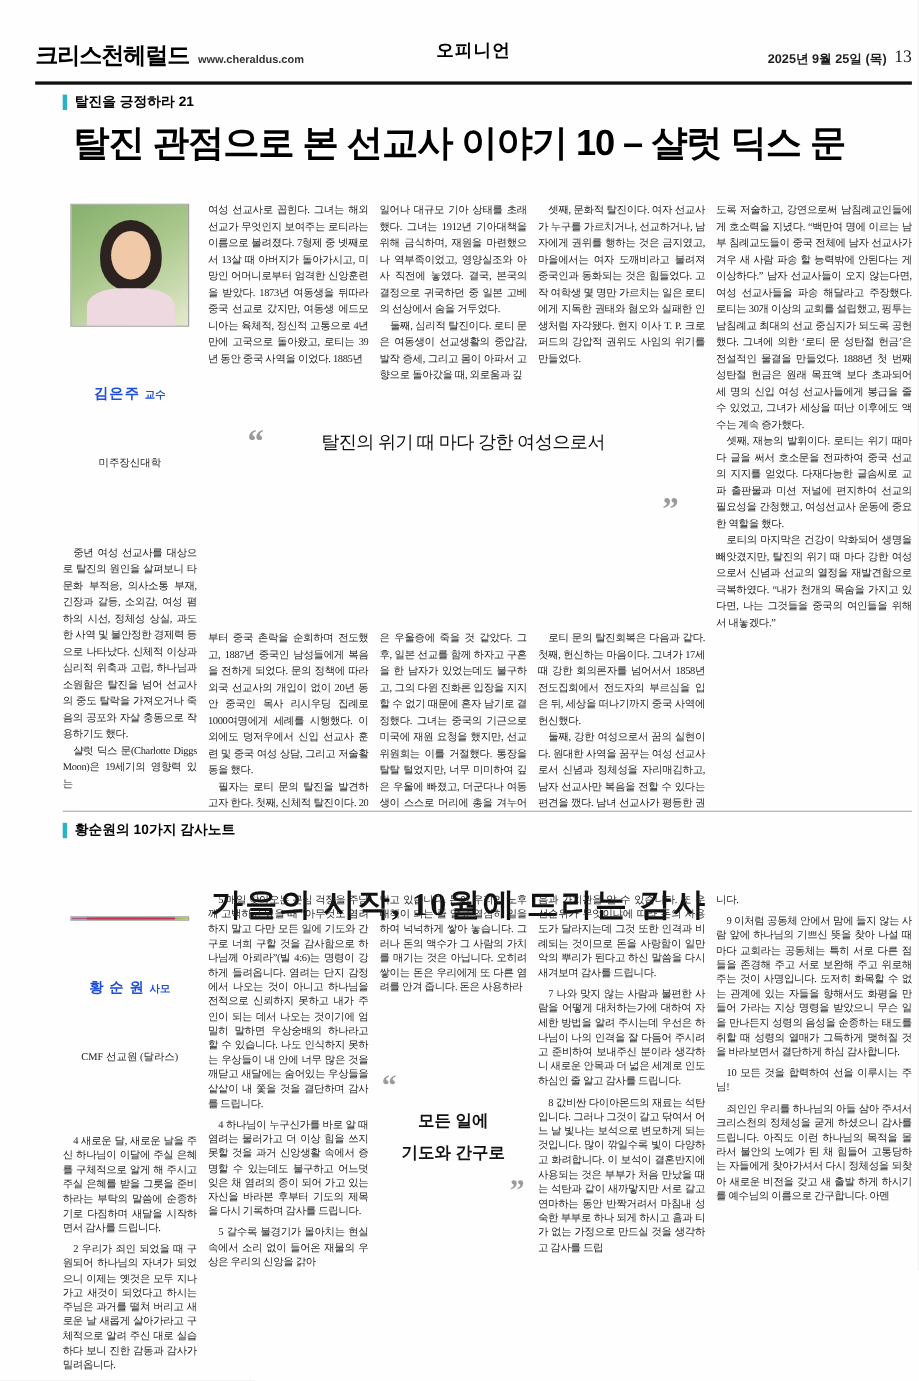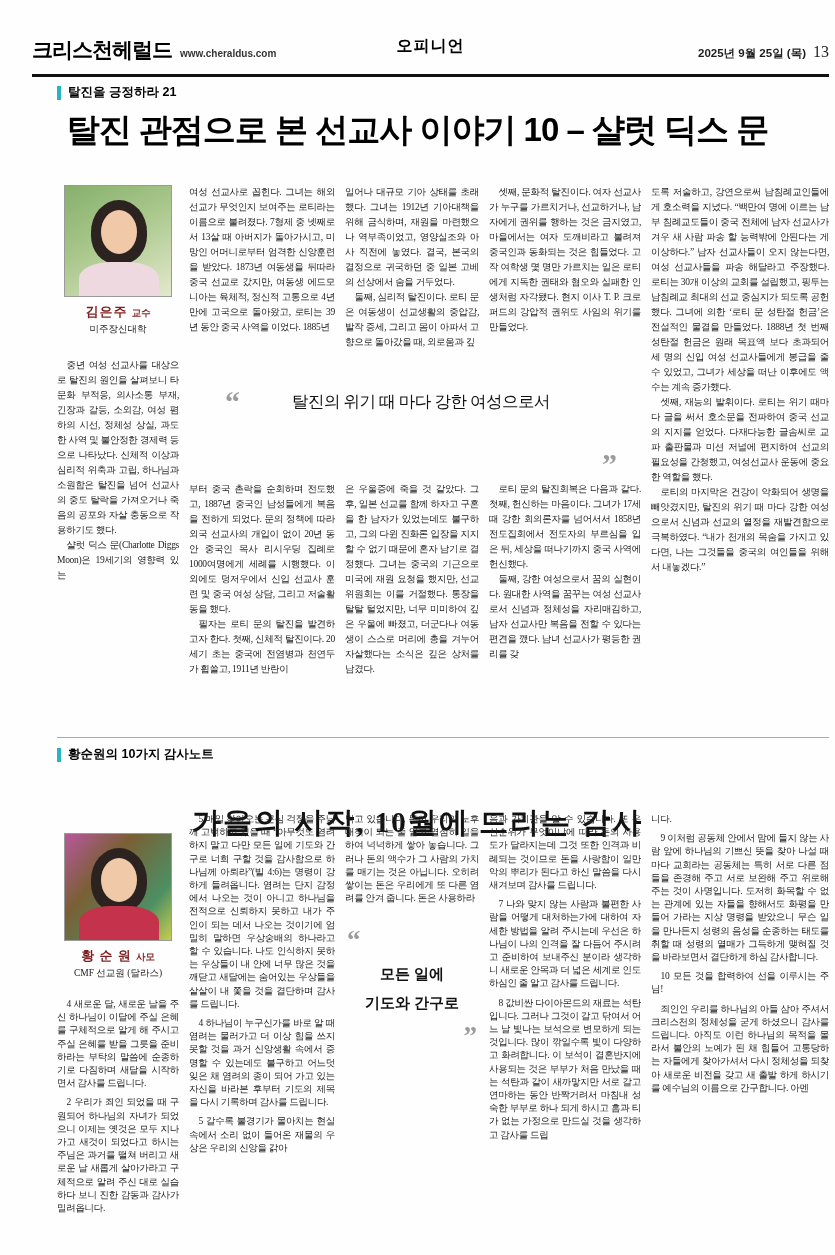--- a/index.html
+++ b/index.html
@@ -36,21 +36,21 @@
                font-family:"Liberation Sans","DejaVu Sans",sans-serif;
                font-weight:900; font-size:33px; letter-spacing:-1px; color:#000;}
   .headline2 { position:absolute; top:764px; left:0; right:0; text-align:center;
                font-family:"Liberation Serif","DejaVu Serif",serif;
                font-weight:700; font-size:29px; letter-spacing:2px; color:#111;margin-top:39px;}
   .divider { position:absolute; top:737px; left:57px; right:6px; border-top:1px solid #aaa;}
   
   .body1 { position:absolute; top:185px; left:57px; right:6px; height:550px; }
   .body2 { position:absolute; top:813px; left:57px; right:6px; height:442px; }
   .cols  { position:relative; display:flex; gap:10px; height:100%; }
-  .col   { overflow:hidden; display:flex; flex-direction:column; }
+  .col   { overflow:hidden; display:flex; flex-direction:column;gap:46px; }
   .w1{width:122px;} .w2{width:146px;} .w3{width:134px;} .w4{width:152px;} .w5{flex:1;}
   .btxt { font-size:9.5px; line-height:15px; letter-spacing:-0.3px; text-align:justify; color:#222;}
   .body2 .btxt { line-height:13.2px; }
   .para { margin:0; text-indent:1em; }
   .body2 .para { margin-bottom:6px; }
   .cont > .para:first-child { text-indent:0; }
   .seg-top { height:200px; overflow:hidden; }
   .qgap { height:97px; flex:none; }
   .seg-bot { flex:1; overflow:hidden; }
   
@@ -72,21 +72,21 @@
   .photo .hair { position:absolute; left:26px; top:14px; width:56px; height:64px;
                  background:#2c2320; border-radius:50% 50% 44% 44%; }
   .photo .face { position:absolute; left:36px; top:24px; width:36px; height:44px;
                  background:#f0c9a8; border-radius:50%; }
   .photo .torso { position:absolute; left:14px; bottom:-6px; width:80px; height:40px;
                   border-radius:40% 40% 0 0; }
   .p1bg { background:linear-gradient(150deg,#86b06c 0%,#a9c78b 45%,#e4e9cd 100%); }
   .p1bg .torso { background:#efd9e0; }
   .p2bg { background:linear-gradient(130deg,#b8589d 0%,#7a5f35 35%,#4d8f63 75%,#c8cd4f 100%); }
   .p2bg .torso { background:#c4334b; }
-  .aname { margin-top:6px; font-weight:700; font-size:13px; letter-spacing:1px; color:#7f1d1d;}
+  .aname { margin-top:6px; font-weight:700; font-size:13px; letter-spacing:1px; color:#1d4ed8;}
   .aname .atitle { font-size:9.5px; font-weight:700; letter-spacing:0; }
   .aaff { font-size:9.5px; color:#222; margin-top:2px; }
   .author-text { margin-top:22px; }
 </style>
 </head>
 <body>
 
 <div class="page">
 
   <div class="masthead">

